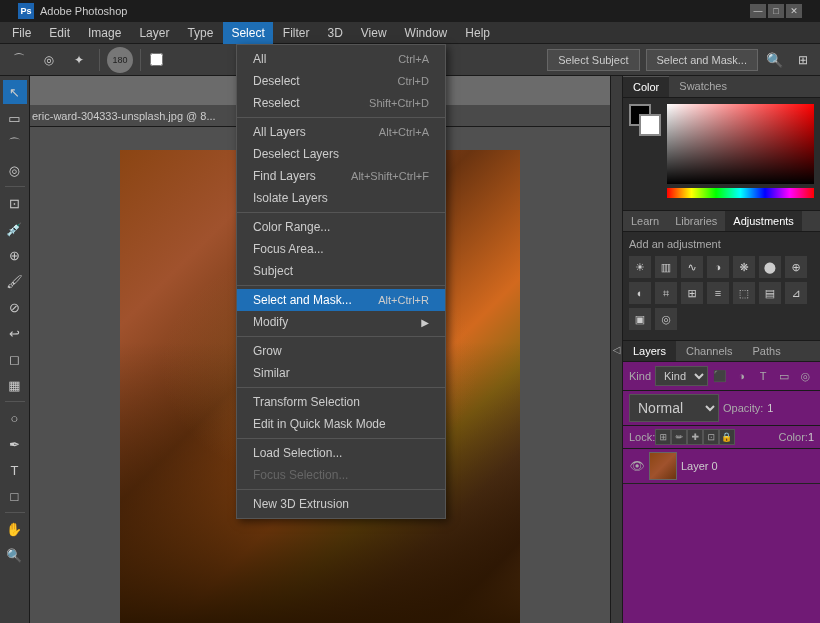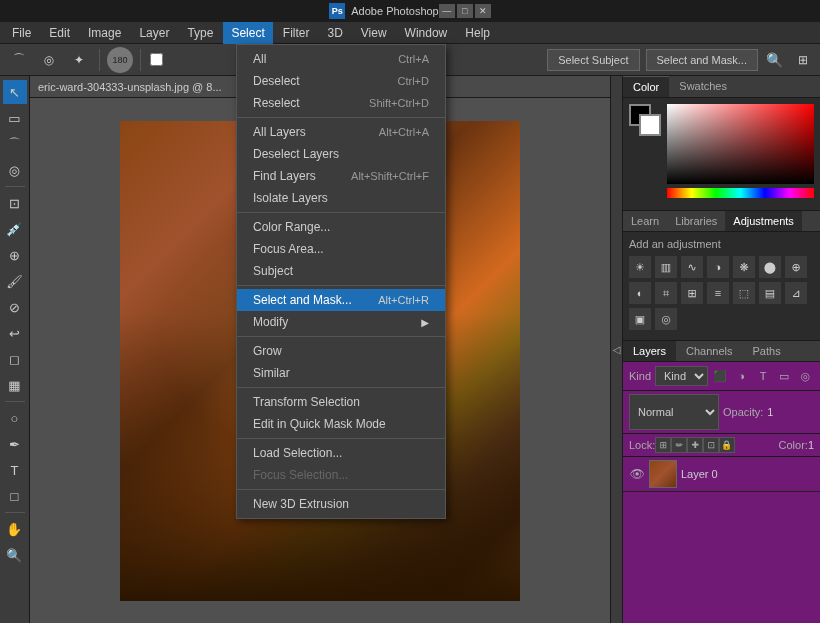--- a/index.html
+++ b/index.html
@@ -14,21 +14,21 @@
       user-select: none;
     }
 
     
     #title-bar {
       height: 22px;
       background: #1c1c1c;
       display: flex;
       align-items: center;
       padding: 0 18px;
-      justify-content: center;
+      justify-content: space-between;
     }
     #title-bar .title-left { display: flex; align-items: center; gap: 6px; }
     #title-bar .app-icon { width: 16px; height: 16px; background: #1b64b0; display: flex; align-items: center; justify-content: center; font-size: 9px; color: white; font-weight: bold; }
     #title-bar .title-text { font-size: 11px; color: #ccc; }
     #title-bar .win-controls { display: flex; gap: 2px; }
     #title-bar .win-btn { width: 16px; height: 14px; background: #555; display: flex; align-items: center; justify-content: center; font-size: 9px; cursor: pointer; }
 
     
     #menu-bar {
       height: 22px;
@@ -118,24 +118,25 @@
       flex: 1;
       background: #6b6b6b;
       position: relative;
       overflow: hidden;
     }
     #canvas-tab {
       height: 22px;
       background: #4a4a4a;
       display: flex;
       align-items: center;
-      padding: 0 8px;
+      padding: 0 2px;
       font-size: 11px;
       color: #ccc;
       border-bottom: 1px solid #1a1a1a;
+      margin-top: 29px;
     }
     #canvas-content {
       width: 100%;
       height: calc(100% - 22px);
       background: #505050;
       display: flex;
       align-items: center;
       justify-content: center;
       position: relative;
     }
@@ -313,23 +314,23 @@
       background: transparent; border: none;
       color: #aaa; cursor: pointer; font-size: 11px;
       display: flex; align-items: center; justify-content: center;
     }
     #blend-mode-row {
       padding: 3px 6px;
       display: flex; align-items: center; gap: 4px;
       border-bottom: 1px solid #1a1a1a;
     }
     .blend-select {
-      width: 90px; height: 36px;
+      width: 90px; height: 28px;
       background: #3c3c3c; border: 1px solid #555;
-      color: #ccc; font-size: 11px; padding: 0 4px;
+      color: #ccc; font-size: 14px; padding: 0 4px;
     }
     .opacity-label { font-size: 11px; color: #aaa; }
     .opacity-val { font-size: 11px; color: #ccc; }
     #lock-row {
       padding: 3px 6px;
       display: flex; align-items: center; 
       border-bottom: 1px solid #1a1a1a;
       font-size: 11px; color: #aaa;
     }
     .lock-icon {

